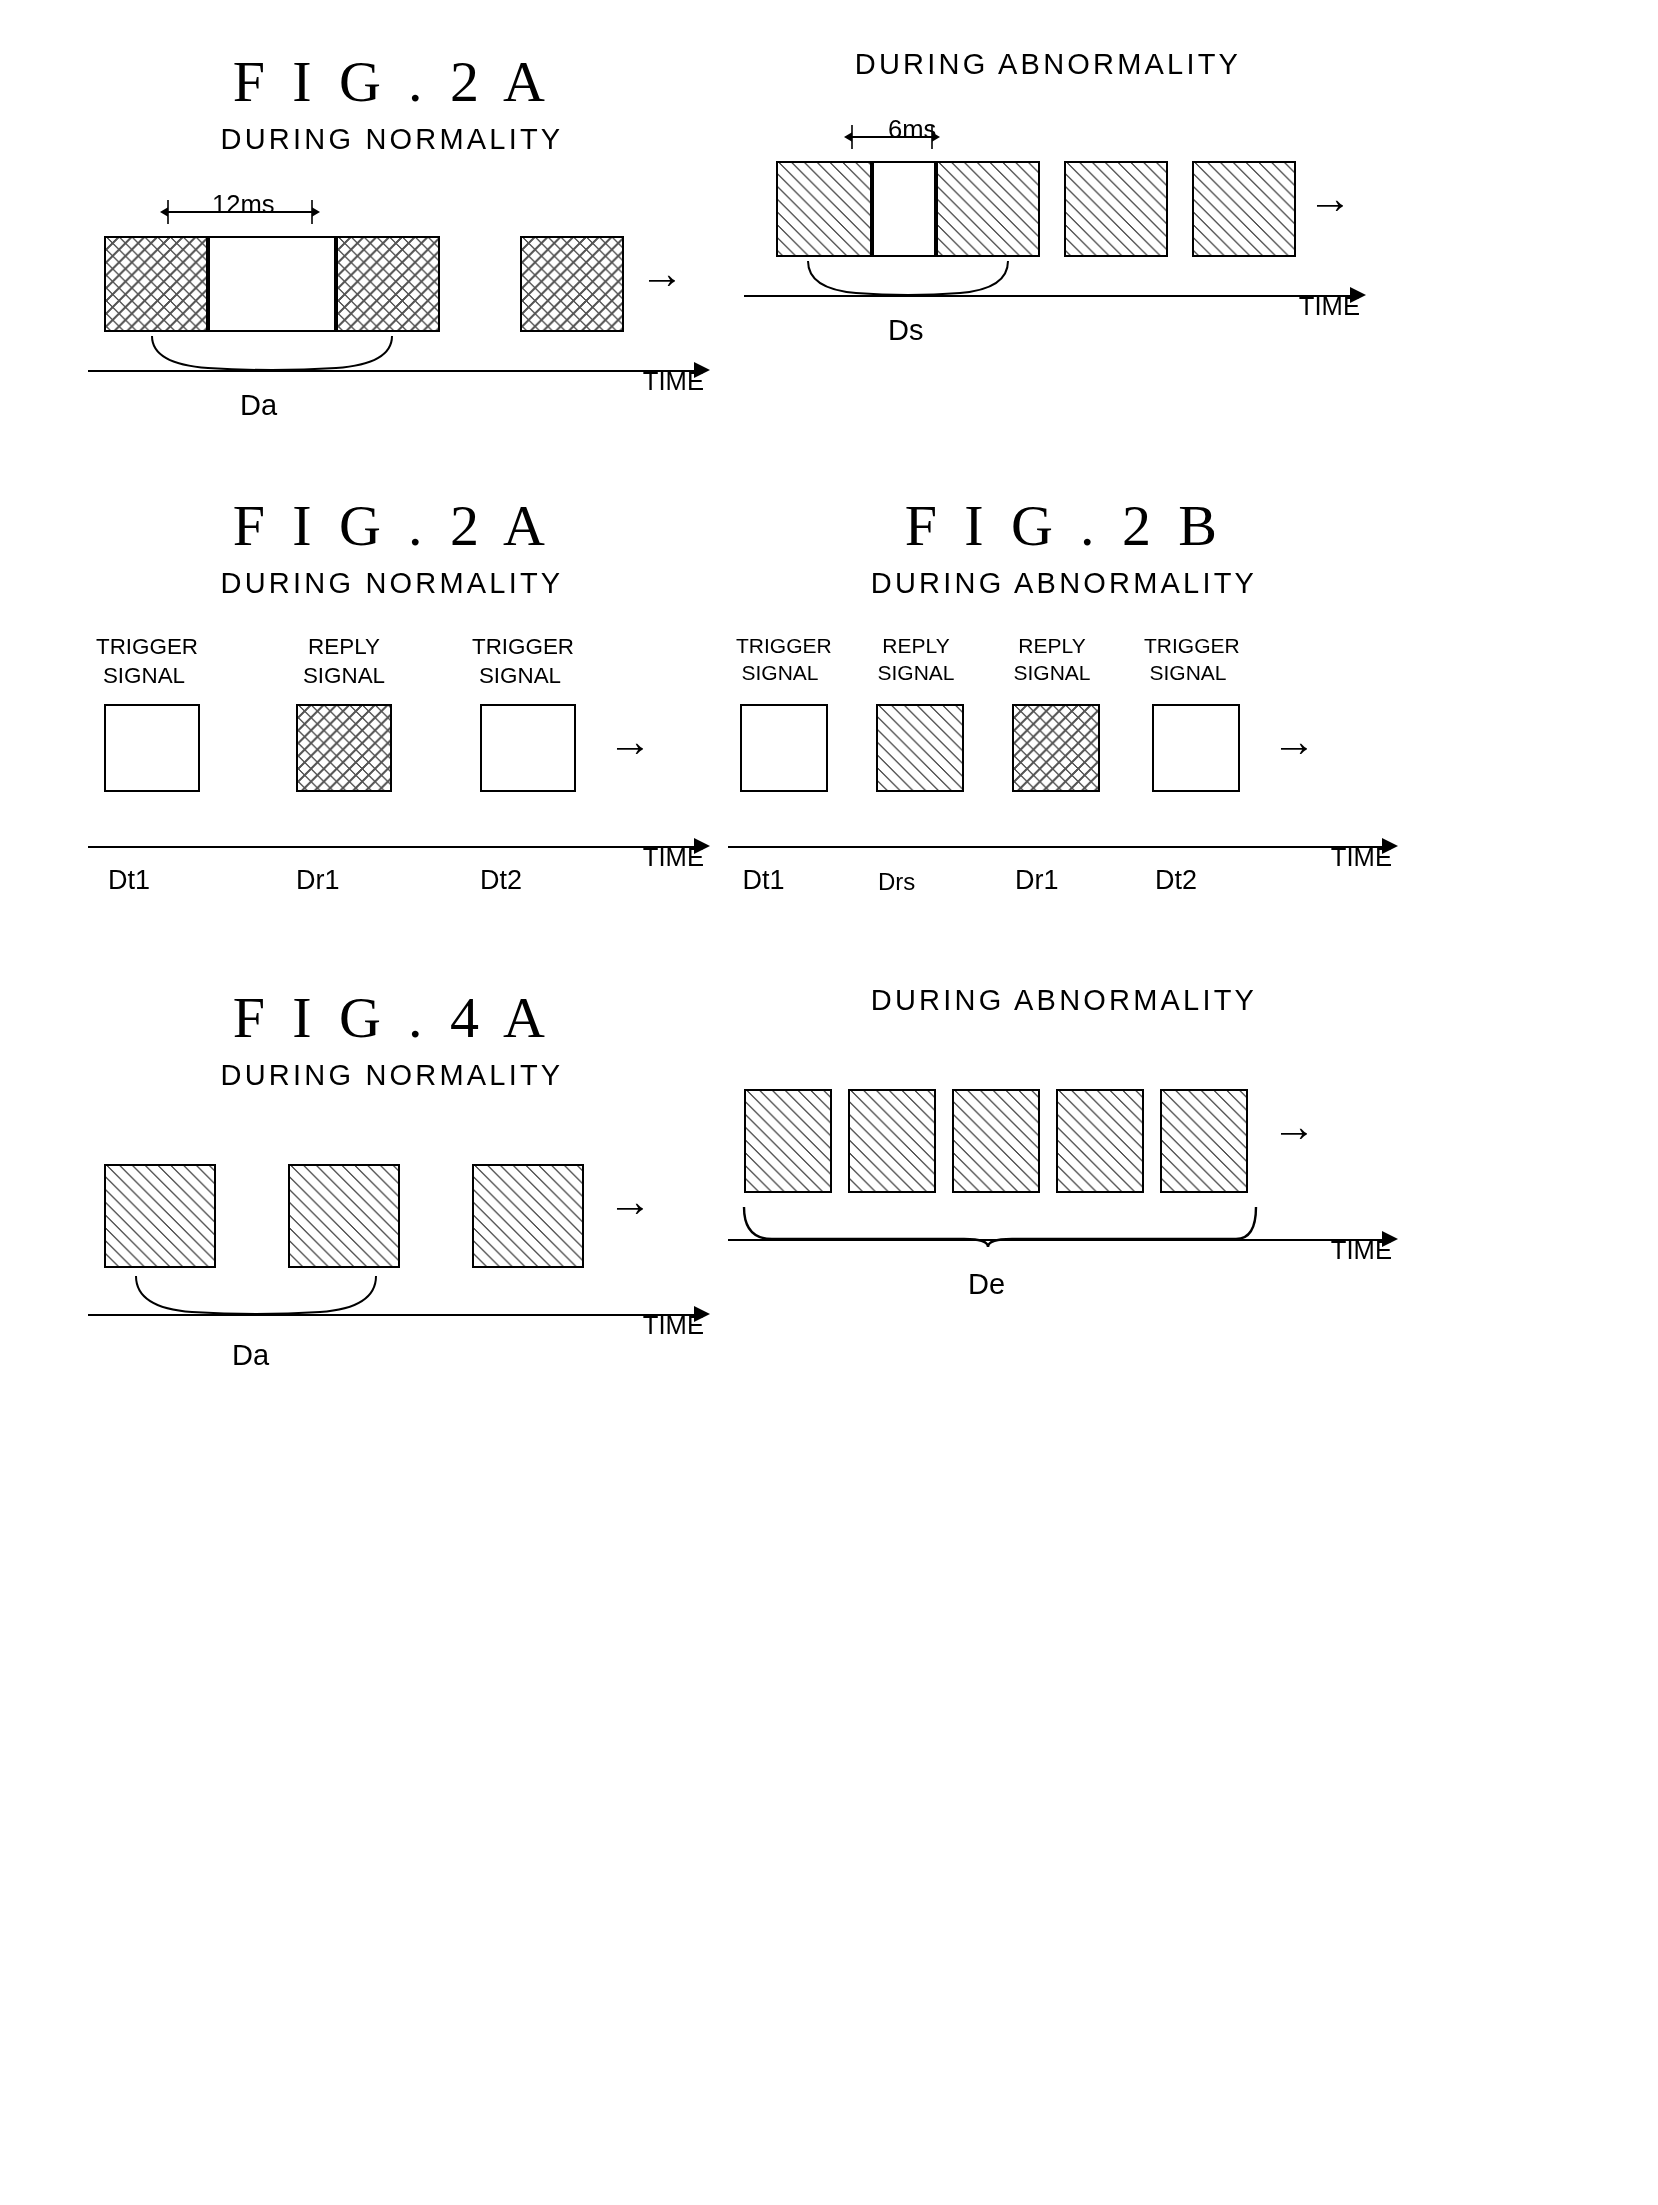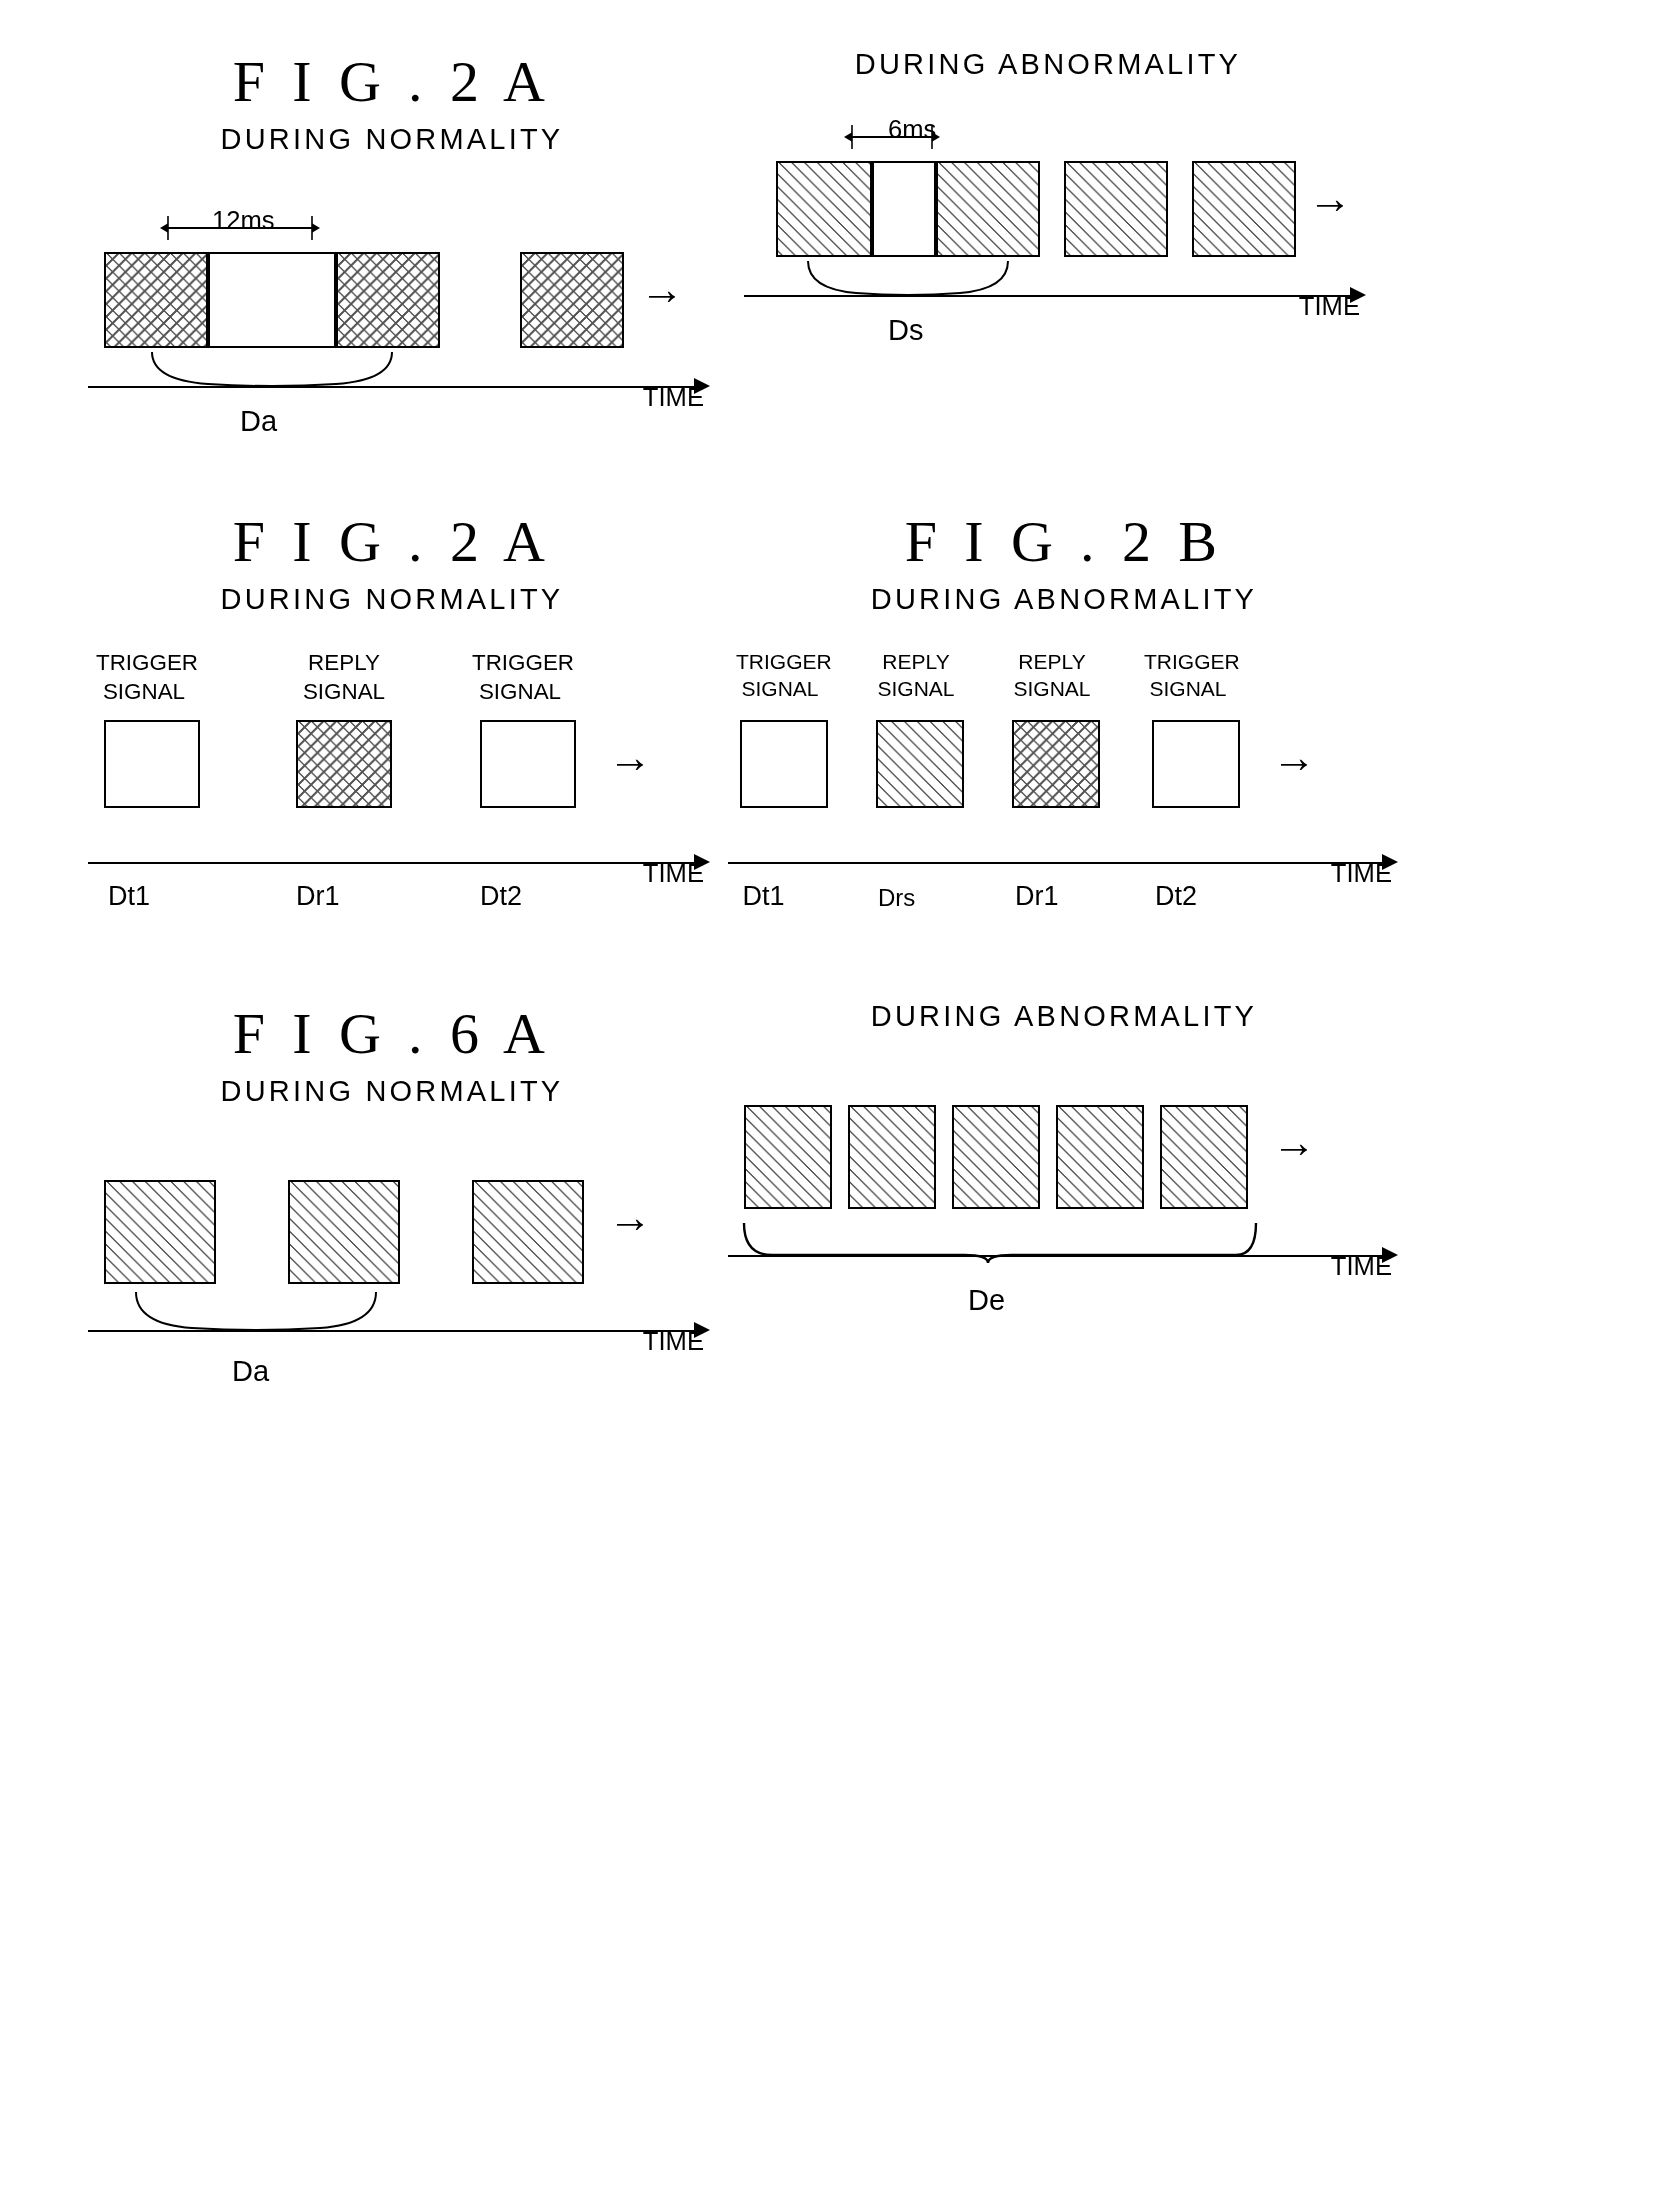--- a/index.html
+++ b/index.html
@@ -133,21 +133,21 @@
 <body>
 
 <div class="page">
 
   <div class="diagram-row">
 
     <div class="diagram-panel">
       <div class="fig-title">F I G . 2 A</div>
       <div class="fig-subtitle">DURING NORMALITY</div>
 
-      <div class="signal-diagram" style="height:240px; width:656px;margin-top:16px;">
+      <div class="signal-diagram" style="height:240px; width:656px;">
 
         <svg class="connector-svg" style="left:96px; top:0; width:160px; height:48px;" viewBox="0 0 200 60" width="160" height="48">
 
           <line x1="10" y1="30" x2="190" y2="30" stroke="#000" stroke-width="2.5"></line>
           <polygon points="10,24 10,36 0,30" fill="#000"></polygon>
           <polygon points="190,24 190,36 200,30" fill="#000"></polygon>
 
           <line x1="10" y1="15" x2="10" y2="45" stroke="#000" stroke-width="2"></line>
           <line x1="190" y1="15" x2="190" y2="45" stroke="#000" stroke-width="2"></line>
         </svg>
@@ -282,21 +282,21 @@
         <div style="position:absolute; bottom:24px; left:435px; font-size:27px; font-family:Arial,sans-serif;">Dt2</div>
 
       </div>
     </div>
 
   </div>
 
   <div class="diagram-row">
 
     <div class="diagram-panel">
-      <div class="fig-title">F I G . 6 A</div>
+      <div class="fig-title">F I G . 4 A</div>
       <div class="fig-subtitle">DURING NORMALITY</div>
 
       <div class="signal-diagram" style="height:256px; width:656px;">
 
         <div class="signal-block pattern-diag" style="left:40px; top:40px; width:112px; height:104px;"></div>
 
         <div class="signal-block pattern-diag" style="left:224px; top:40px; width:112px; height:104px;"></div>
 
         <div class="signal-block pattern-diag" style="left:408px; top:40px; width:112px; height:130;"></div>
 

